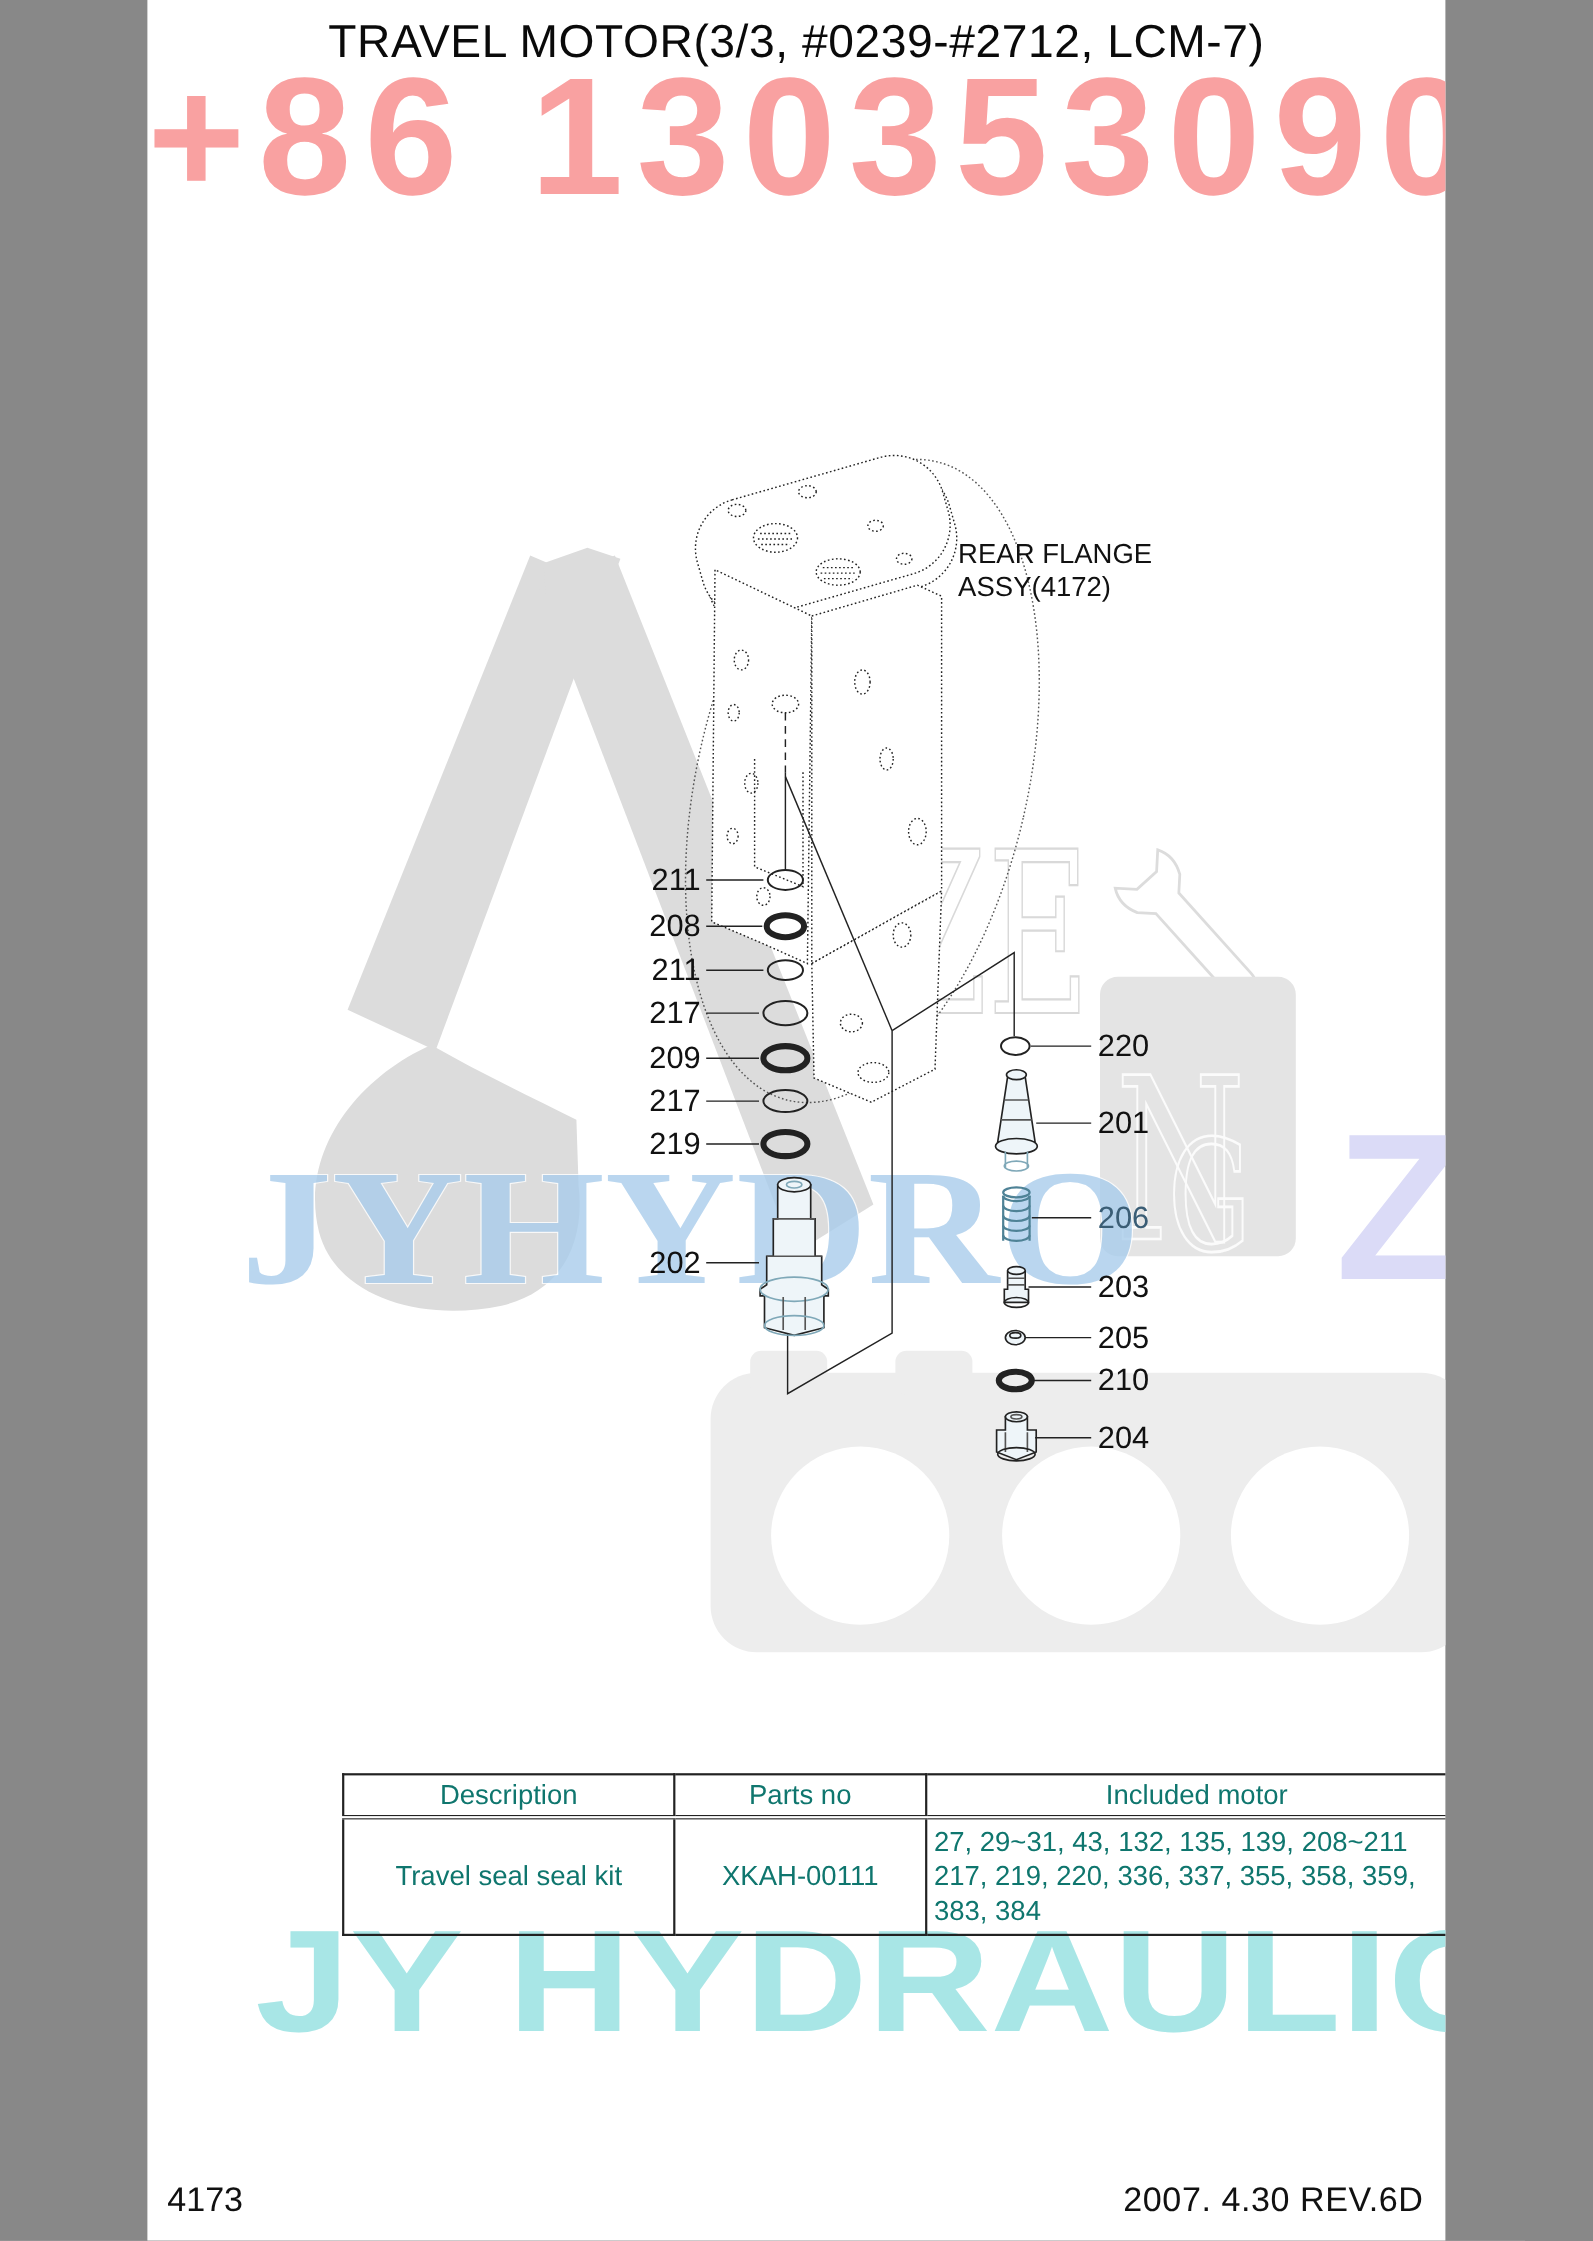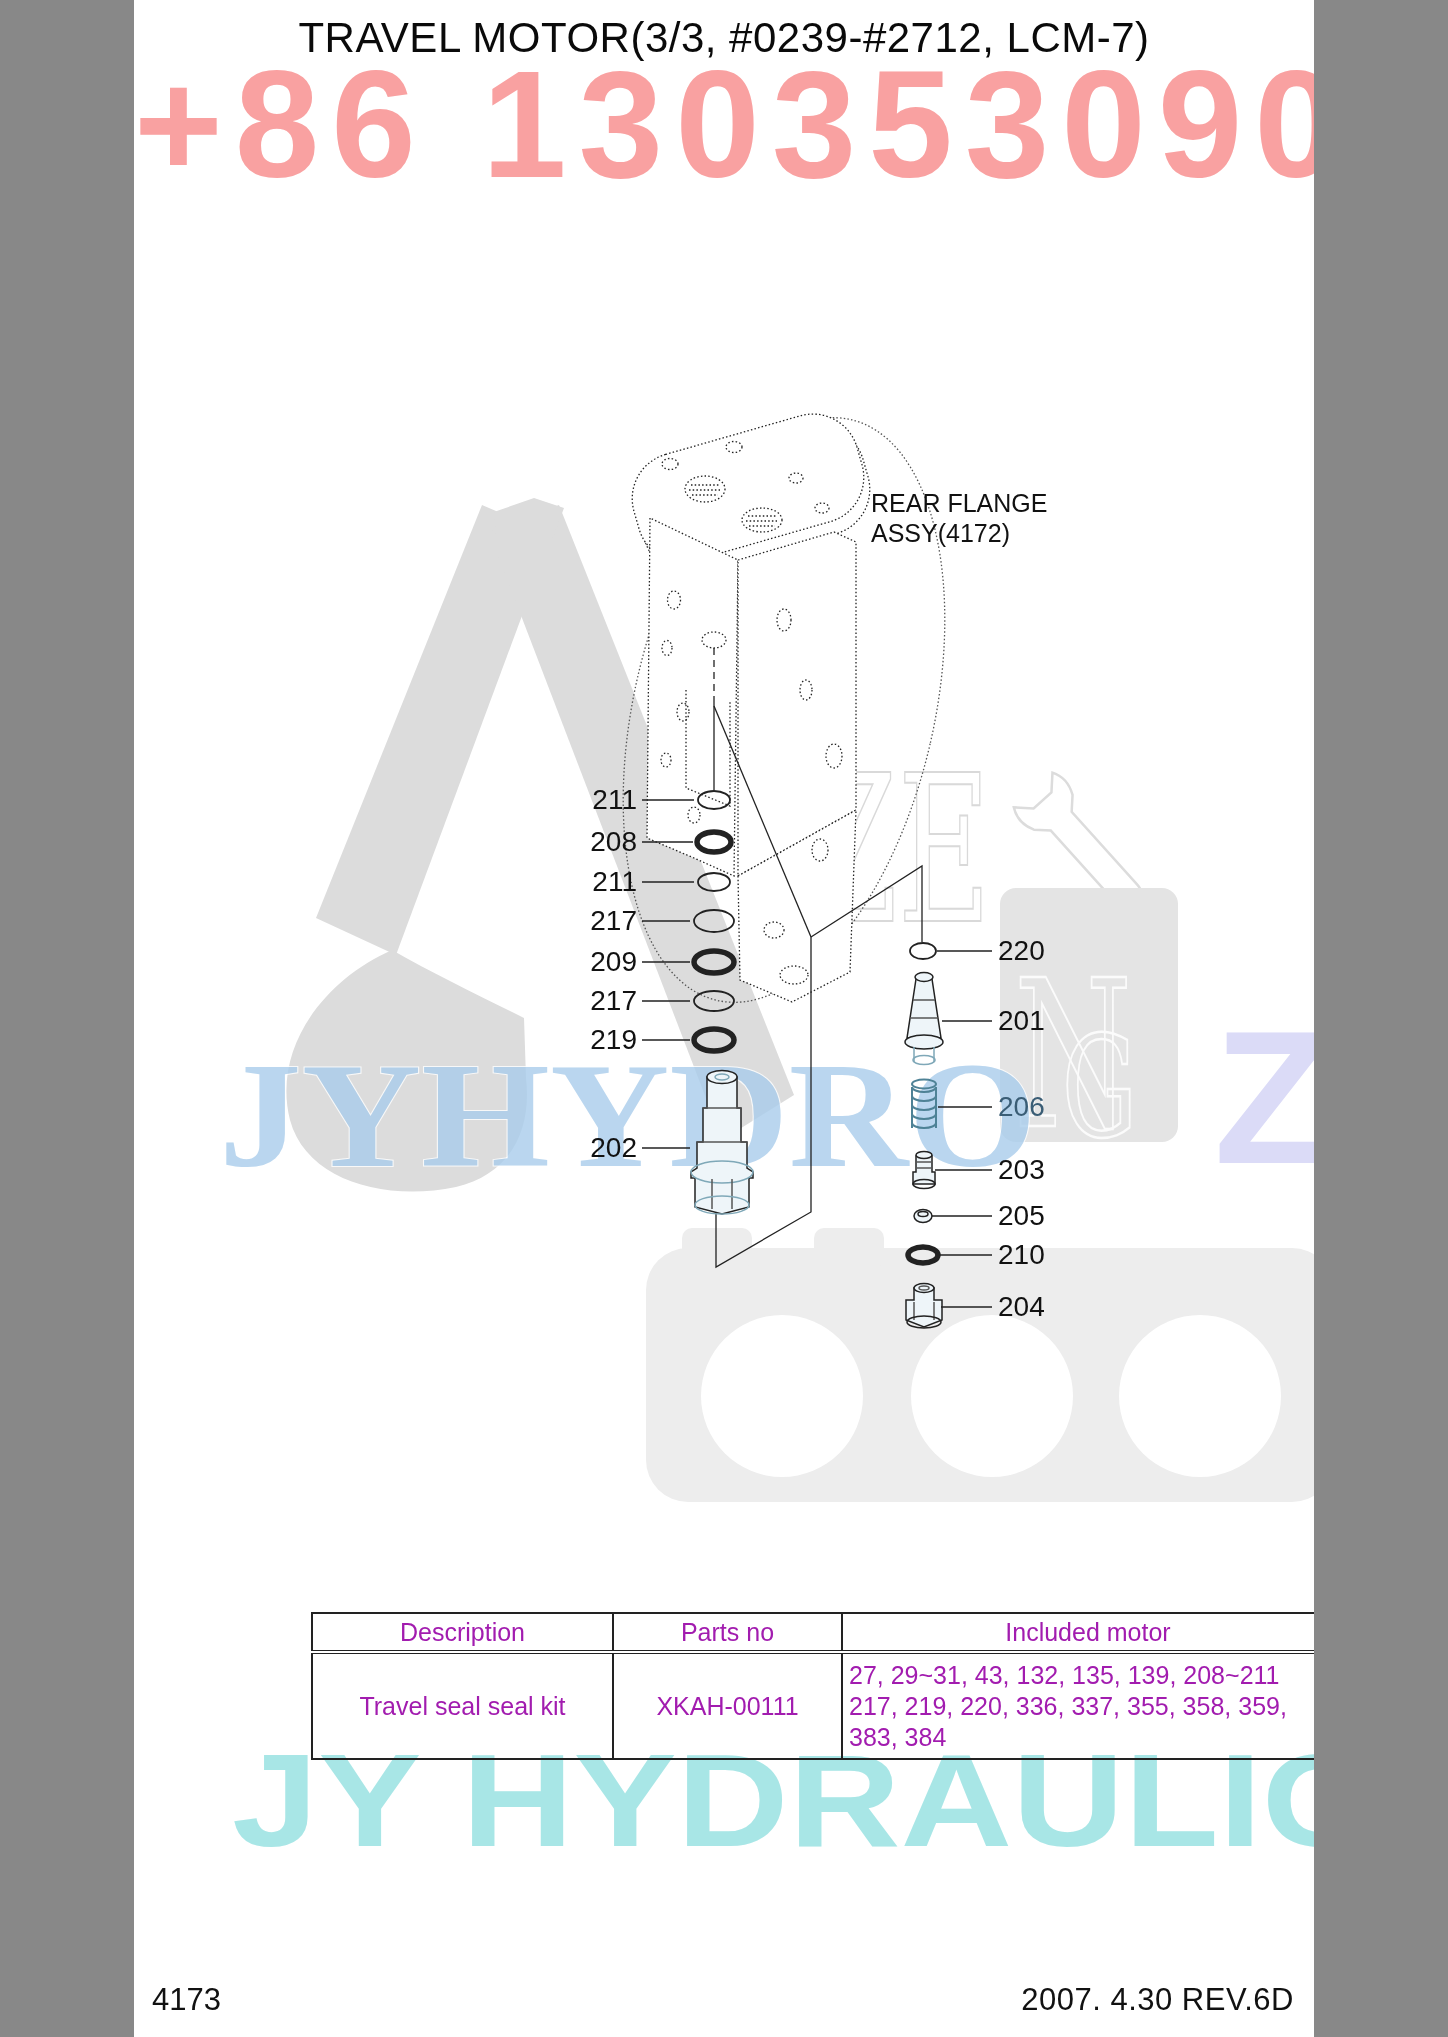--- a/index.html
+++ b/index.html
@@ -14,21 +14,21 @@
   }
   .phone-watermark{
     position:absolute;top:48px;left:0;width:100%;text-align:center;
     font-size:152px;font-weight:bold;color:#f9a1a1;letter-spacing:12px;
     white-space:nowrap;line-height:1.0;
   }
   .diagram-svg{position:absolute;left:0;top:0;width:1448px;height:2037px;}
   .parts-table{
     position:absolute;left:177px;top:1612px;width:1022px;
     border-collapse:collapse;table-layout:fixed;
-    font-size:25px;color:#a21caf;background:transparent;
+    font-size:25px;color:#0f766e;background:transparent;
   }
   .parts-table th,.parts-table td{border:2px solid #222;}
   .parts-table th{
     font-weight:normal;height:34px;text-align:center;
     border-bottom:4px double #222;
   }
   .parts-table td{height:102px;vertical-align:middle;}
   .col-desc{width:301px;}
   .col-parts{width:229px;}
   .col-incl{width:492px;}

